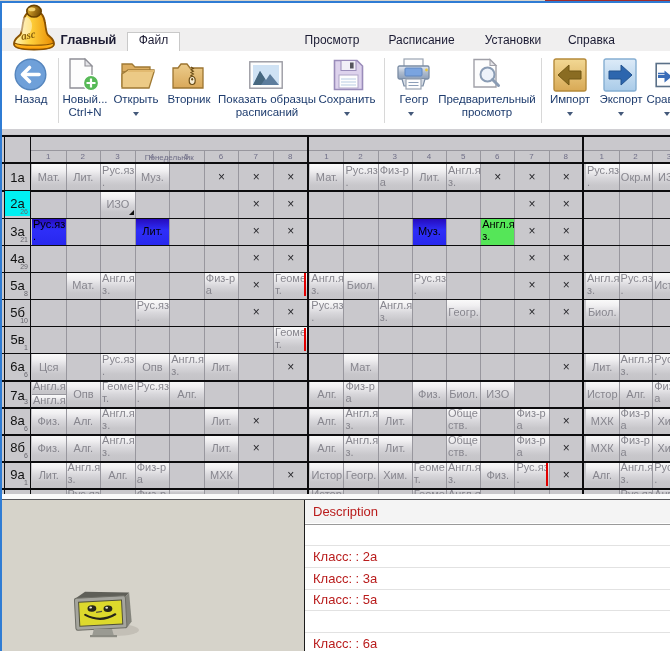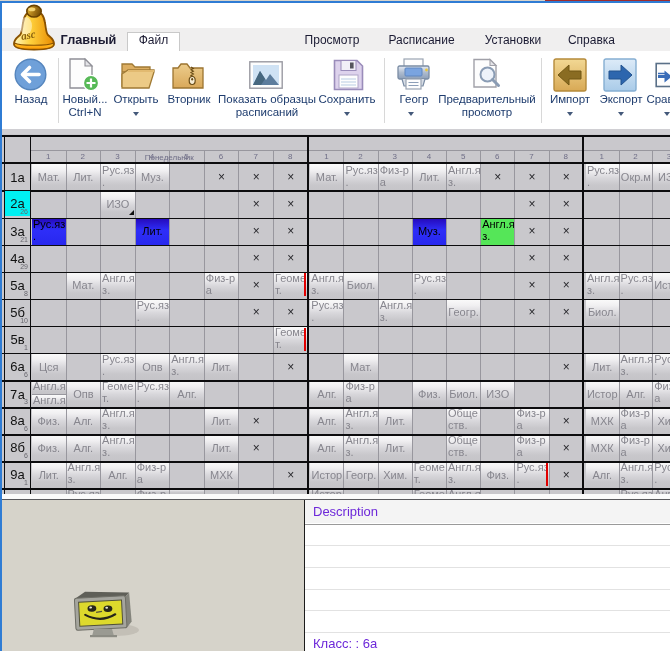--- a/index.html
+++ b/index.html
@@ -15,21 +15,21 @@
 .sub{position:absolute;font-size:7px;font-weight:400;color:#68676e;}
 .colnum{position:absolute;font-size:8px;color:#6e6d86;text-align:center;line-height:11px;}
 .dayname{position:absolute;font-size:8px;color:#6e6d86;text-align:center;line-height:13px;margin-top:14px;}
 .vline{position:absolute;background:#98979e;width:1px;}
 .hblack{position:absolute;background:#0c0c0e;left:2px;width:668px;}
 .vblack{position:absolute;background:#0c0c0e;}
 .riblabel{position:absolute;color:#1e3c6e;font-size:11.5px;text-align:center;line-height:13px;}
 .drop{position:absolute;width:0;height:0;border-left:3.5px solid transparent;border-right:3.5px solid transparent;border-top:4px solid #44597a;}
 .sep{position:absolute;background:#d8d8d8;width:1px;top:58px;height:65px;}
 .tabtxt{position:absolute;color:#1b1b33;font-size:12px;line-height:23px;text-align:center;}
-.descrow{position:absolute;left:305px;width:365px;color:#6d28d9;font-size:13px;display:flex;align-items:center;padding-left:8px;background:#fff;}
+.descrow{position:absolute;left:305px;width:365px;color:#b91c1c;font-size:13px;display:flex;align-items:center;padding-left:8px;background:#fff;}
 </style></head><body>
 <div id="app">
 
 <div class="abs" style="left:0;top:0;width:670px;height:1px;background:#d7d3cb;"></div>
 <div class="abs" style="left:545px;top:0;width:125px;height:1px;background:#a02c2c;"></div>
 <div class="abs" style="left:0;top:1px;width:670px;height:1.5px;background:#2f7cd4;"></div>
 <div class="abs" style="left:0;top:2px;width:1.5px;height:649px;background:#2f7cd4;z-index:60;"></div>
 <div class="abs" style="left:1.5px;top:2.5px;width:668.5px;height:25.5px;background:#fff;"></div>
 <div class="abs" style="left:1.5px;top:28px;width:668.5px;height:23px;background:#f0efef;"></div>
 <div class="abs" style="left:126.5px;top:31.5px;width:53.5px;height:19.5px;background:#fff;border:1px solid #c9c9c9;border-bottom:none;"></div>
@@ -294,21 +294,21 @@
 <div class="cell tl grad" style="left:101.12px;top:353.09000000000003px;width:33.56px;height:27.069999999999993px;">Рус.яз<br>.</div>
 <div class="cell c grad" style="left:135.68px;top:353.09000000000003px;width:33.56px;height:27.069999999999993px;">Опв</div>
 <div class="cell tl grad" style="left:170.24px;top:353.09000000000003px;width:33.56px;height:27.069999999999993px;">Англ.я<br>з.</div>
 <div class="cell c grad" style="left:204.8px;top:353.09000000000003px;width:33.56px;height:27.069999999999993px;">Лит.</div>
 <div class="xm" style="left:273.92px;top:353.09000000000003px;width:33.56px;height:27.069999999999993px;">×</div>
 <div class="cell c grad" style="left:344.48px;top:353.09000000000003px;width:33.18000000000001px;height:27.069999999999993px;">Мат.</div>
 <div class="xm" style="left:549.56px;top:353.09000000000003px;width:33.180000000000064px;height:27.069999999999993px;">×</div>
 <div class="cell c grad" style="left:585.9px;top:353.09000000000003px;width:32.700000000000045px;height:27.069999999999993px;">Лит.</div>
 <div class="cell tl grad" style="left:619.6px;top:353.09000000000003px;width:32.60000000000002px;height:27.069999999999993px;">Англ.я<br>з.</div>
 <div class="cell tl grad" style="left:653.2px;top:353.09000000000003px;width:32.59999999999991px;height:27.069999999999993px;">Рус.яз<br>.</div>
-<div class="rowhdr" style="left:5.0px;top:380.15999999999997px;width:25.0px;height:30px;font-family:Liberation Mono, monospace;">7а</div>
+<div class="rowhdr" style="left:5.0px;top:380.15999999999997px;width:25.0px;height:30px;">7а</div>
 <div class="sub" style="left:5.0px;top:398.22999999999996px;width:23.0px;text-align:right;">3</div>
 <div class="cell tl grad" style="left:32.0px;top:380.15999999999997px;width:33.56px;height:13.534999999999997px;line-height:13.534999999999997px;">Англ.я</div>
 <div class="abs" style="left:32.0px;top:393.69499999999994px;width:33.56px;height:0.9px;background:#98979e;"></div>
 <div class="cell tl grad" style="left:32.0px;top:394.5949999999999px;width:33.56px;height:12.634999999999996px;line-height:11.534999999999997px;">Англ.я</div>
 <div class="cell c grad" style="left:66.56px;top:380.15999999999997px;width:33.56px;height:27.069999999999993px;">Опв</div>
 <div class="cell tl grad" style="left:101.12px;top:380.15999999999997px;width:33.56px;height:27.069999999999993px;">Геоме<br>т.</div>
 <div class="cell tl grad" style="left:135.68px;top:380.15999999999997px;width:33.56px;height:27.069999999999993px;">Рус.яз<br>.</div>
 <div class="cell c grad" style="left:170.24px;top:380.15999999999997px;width:33.56px;height:27.069999999999993px;">Алг.</div>
 <div class="cell c grad" style="left:310.3px;top:380.15999999999997px;width:33.18000000000001px;height:27.069999999999993px;">Алг.</div>
 <div class="cell tl grad" style="left:344.48px;top:380.15999999999997px;width:33.18000000000001px;height:27.069999999999993px;">Физ-р<br>а</div>
@@ -399,22 +399,25 @@
 <div class="rowhdr" style="left:5.0px;top:190.67px;width:25px;height:25.47px;background:#00f0f2;">2а</div>
 <div class="sub" style="left:5.0px;top:208.14px;width:23px;text-align:right;">26</div>
 <div class="abs" style="left:0px;top:494.4px;width:670px;height:4.2px;background:#fbfbfb;"></div>
 <div class="abs" style="left:0px;top:498.59999999999997px;width:670px;height:1.7px;background:#59595d;"></div>
 <div class="abs" style="left:1.5px;top:500.29999999999995px;width:302px;height:150.70000000000005px;background:#d6d3ca;"></div>
 <div class="abs" style="left:303.5px;top:500.29999999999995px;width:1.8px;height:150.70000000000005px;background:#1c1c1c;"></div>
 <div class="abs" style="left:305.3px;top:500.29999999999995px;width:364.7px;height:150.70000000000005px;background:#fff;"></div>
 <div class="descrow" style="top:500.29999999999995px;height:23.2px;background:#f4f4f4;">Description</div>
 <div class="abs" style="left:305.3px;top:523.5px;width:364.7px;height:1px;background:#9a9a9a;"></div>
 <div class="abs" style="left:305.3px;top:545.2px;width:364.7px;height:1px;background:#e2e2e2;"></div>
+<div class="descrow" style="top:546.2px;height:20.7px;background:#fff;">Класс: : 2а</div>
 <div class="abs" style="left:305.3px;top:566.9000000000001px;width:364.7px;height:1px;background:#e2e2e2;"></div>
+<div class="descrow" style="top:567.9000000000001px;height:20.7px;background:#fff;">Класс: : 3а</div>
 <div class="abs" style="left:305.3px;top:588.6000000000001px;width:364.7px;height:1px;background:#e2e2e2;"></div>
+<div class="descrow" style="top:589.6000000000001px;height:20.7px;background:#fff;">Класс: : 5а</div>
 <div class="abs" style="left:305.3px;top:610.3000000000002px;width:364.7px;height:1px;background:#e2e2e2;"></div>
 <div class="abs" style="left:305.3px;top:632.0000000000002px;width:364.7px;height:1px;background:#e2e2e2;"></div>
 <div class="descrow" style="top:633.0000000000002px;height:20.7px;background:#fff;">Класс: : 6а</div>
 
 <svg class="abs" style="left:72px;top:588px;" width="75" height="52" viewBox="0 0 75 52">
 <ellipse cx="44" cy="42" rx="23" ry="6" fill="#c3bfb6"></ellipse>
 <g transform="rotate(-3 30 22)">
 <path d="M4,9 L14,3 L58,6 L53,11 Z" fill="#5f5f58"></path>
 <path d="M53,11 L58,6 L59,35 L54,41 Z" fill="#84847c"></path>
 <rect x="3" y="9" width="51" height="32" rx="2" fill="#a5a59e" stroke="#6e6e66" stroke-width="1"></rect>

